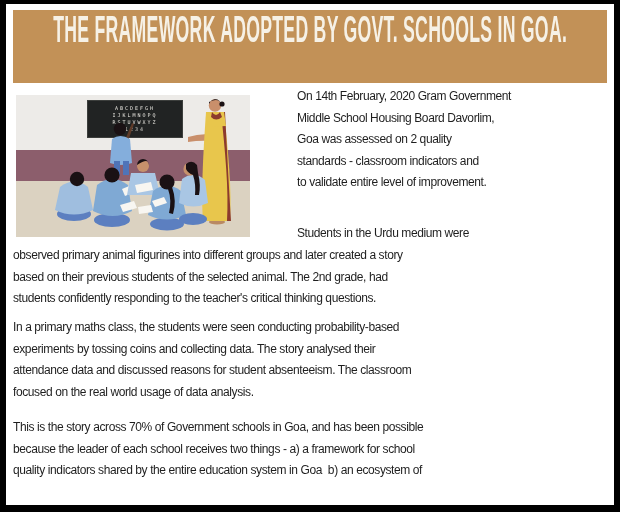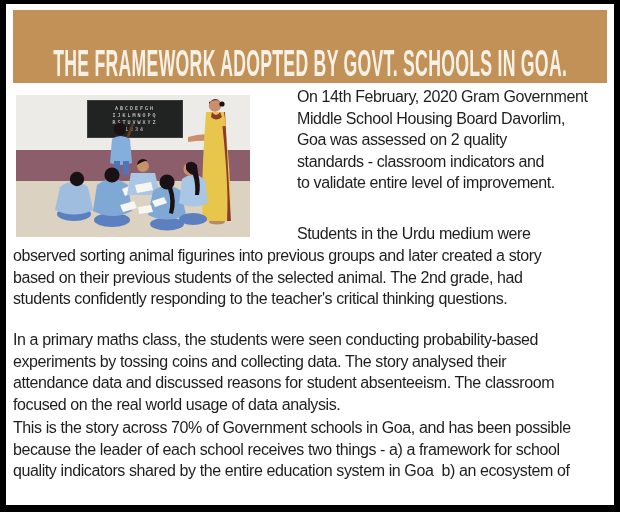--- a/index.html
+++ b/index.html
@@ -11,21 +11,21 @@
     border-style:solid;border-color:#000;
     border-width:4px 6px 7px 6px;
     font-family:"Liberation Sans", sans-serif;
     overflow:hidden;
   }
   
   .abs{position:absolute;}
 
   .banner{
     left:7px;top:6px;width:594px;height:73px;
-    display:flex;align-items:flex-end;justify-content:center;
+    display:flex;align-items:flex-start;justify-content:center;
   }
   .banner-title{
     white-space:nowrap;
     font-weight:700;
     font-size:34px;
     letter-spacing:0.5px;
     transform:scale(0.52,1.08);
     transform-origin:50% 50%;
   }
 
@@ -49,28 +49,28 @@
     letter-spacing:2px;
     color:#e6e4de;
     white-space:pre;
   }
   .board-line.partial{opacity:.85;}
   .people{position:absolute;left:0;top:0;}
 
   .para{color:#1e1e1e;}
   .line{
     white-space:pre;
-    font-size:16px;
+    font-size:12px;
     line-height:21.5px;
     letter-spacing:-0.4px;
   }
   .p1{left:291px;top:82px;}
   .p2a{left:291px;top:219px;}
   .p2b{left:7px;top:241px;}
-  .p3{left:7px;top:313px;margin-top:12px;}
+  .p3{left:7px;top:313px;}
   .p4{left:7px;top:413px;}
 </style>
 </head>
 <body>
 
 <div class="page">
 
   <div class="abs banner" style="background:#C29157;color:#F6F1E6;">
     <div class="banner-title">THE FRAMEWORK ADOPTED BY GOVT. SCHOOLS IN GOA.</div>
   </div>
@@ -149,21 +149,21 @@
     <div class="line">Middle School Housing Board Davorlim,</div>
     <div class="line">Goa was assessed on 2 quality</div>
     <div class="line">standards - classroom indicators and</div>
     <div class="line">to validate entire level of improvement.</div>
   </div>
 
   <div class="abs para p2a">
     <div class="line">Students in the Urdu medium were</div>
   </div>
   <div class="abs para p2b">
-    <div class="line">observed sorting animal figurines into previous groups and later created a story</div>
+    <div class="line">observed primary animal figurines into different groups and later created a story</div>
     <div class="line">based on their previous students of the selected animal. The 2nd grade, had</div>
     <div class="line">students confidently responding to the teacher's critical thinking questions.</div>
   </div>
 
   <div class="abs para p3">
     <div class="line">In a primary maths class, the students were seen conducting probability-based</div>
     <div class="line">experiments by tossing coins and collecting data. The story analysed their</div>
     <div class="line">attendance data and discussed reasons for student absenteeism. The classroom</div>
     <div class="line">focused on the real world usage of data analysis.</div>
   </div>

